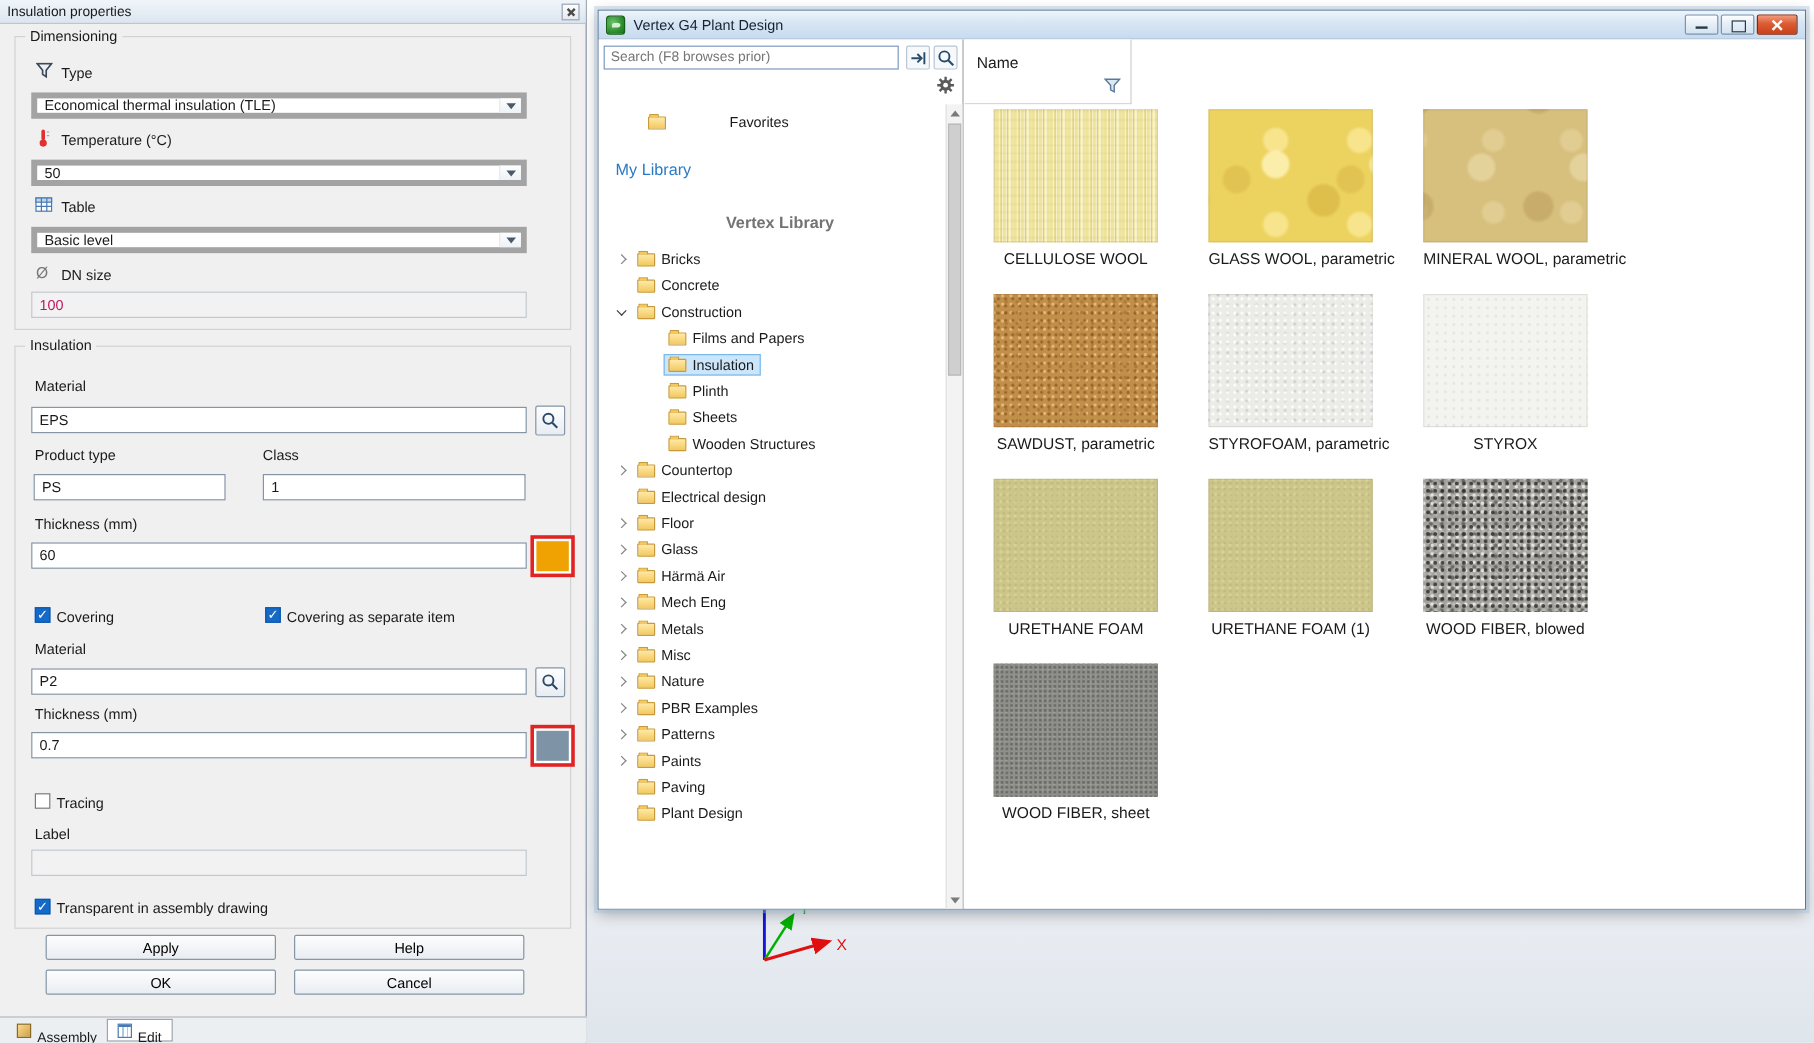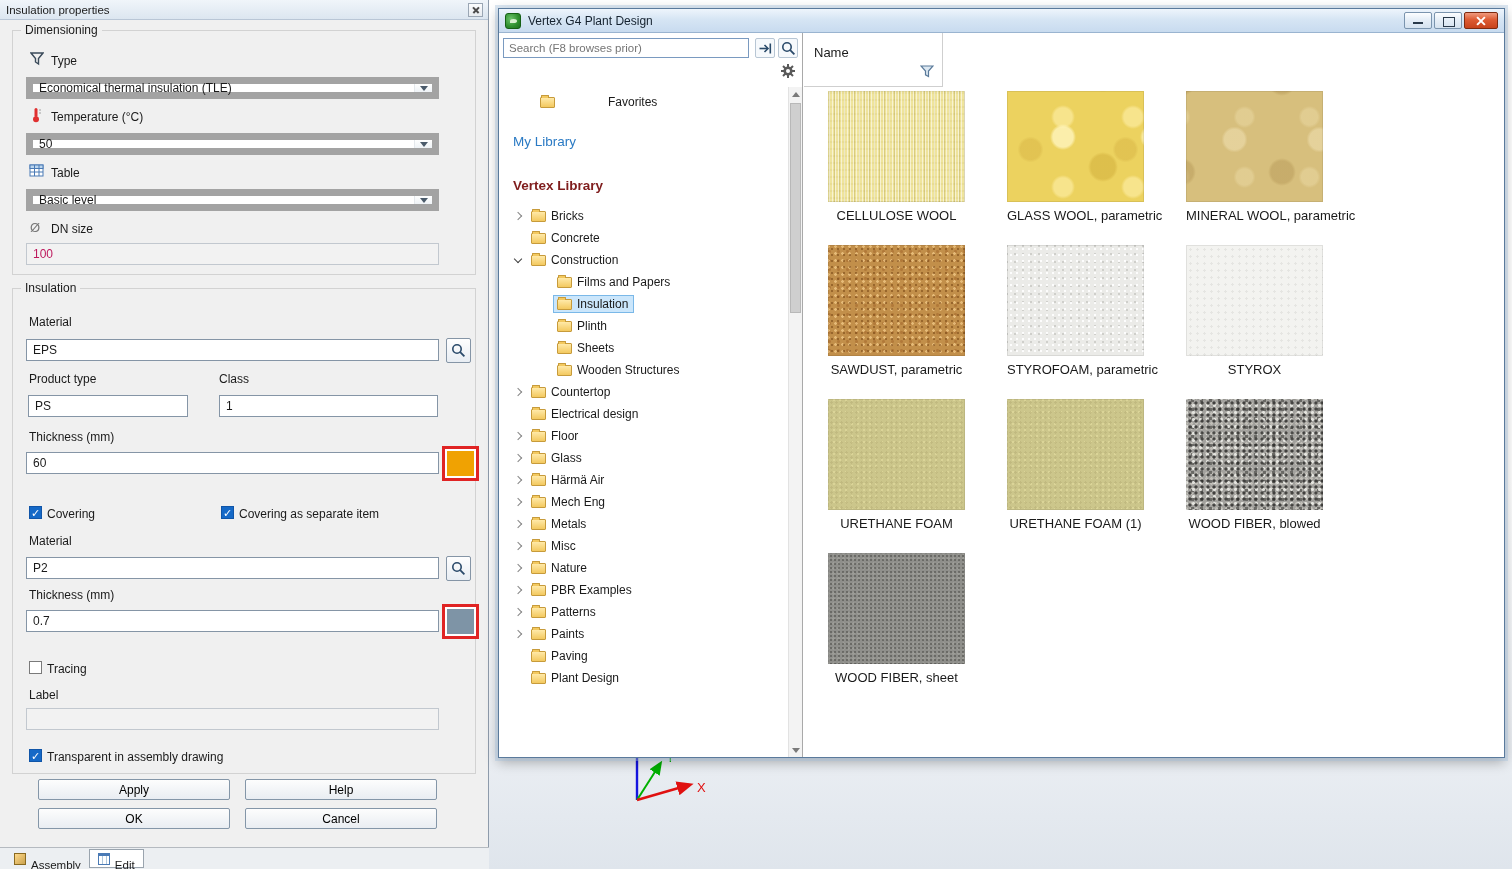--- a/index.html
+++ b/index.html
@@ -22,21 +22,21 @@
     border:1px solid #9aa6b4; background:linear-gradient(#fbfcfd,#e7ebf0); }
   .dlg-close::before,.dlg-close::after { content:""; position:absolute; left:50%; top:50%;
     width:8px; height:1.5px; background:#4a4a4a; }
   .dlg-close::before { transform:translate(-50%,-50%) rotate(45deg); }
   .dlg-close::after  { transform:translate(-50%,-50%) rotate(-45deg); }
 
   .group { position:absolute; border:1px solid #d2d2d2; background:#f0f0f0; }
   .legend { position:absolute; top:-8px; left:8px; background:#f0f0f0; padding:0 4px; font-size:12px; }
   .lbl { position:absolute; font-size:12px; white-space:nowrap; }
 
-  .combo { position:absolute; height:22px; background:#fff; border:7px solid #a3a3a3;
+  .combo { position:absolute; height:22px; background:#fff; border:5px solid #a3a3a3;
     display:flex; align-items:center; padding:0 36px 0 6px; font-size:12px; cursor:default; }
   .combo-text { white-space:nowrap; overflow:hidden; }
   .combo-arrow { position:absolute; right:0; top:0; bottom:0; width:18px;
     display:flex; align-items:center; justify-content:center;
     border-left:1px solid #e4e8ec; background:linear-gradient(#fefefe,#eef2f6); }
   .tri { width:0; height:0; border-left:4px solid transparent; border-right:4px solid transparent;
     border-top:5px solid #4a5a6a; }
 
   .tbox { position:absolute; height:22px; border:1px solid #8595a6; background:#fff;
     font:12px "Liberation Sans","DejaVu Sans",sans-serif; padding:0 6px; color:#1a1a1a; }
@@ -101,21 +101,21 @@
   .tool-btn { position:absolute; width:20px; height:20px; border:1px solid #b8c6d4;
     background:#f6f9fc; border-radius:2px; display:flex; align-items:center; justify-content:center; padding:0; }
 
   .tree { position:absolute; left:0; top:54px; right:15px; bottom:0; overflow:hidden; padding-top:4px; }
   .tree-row { display:flex; align-items:center; height:22px; cursor:default; }
   .tree-row.fav { padding-left:40px; margin-bottom:18px;gap:48px; }
   .tree-row.lvl0 { padding-left:12px; }
   .tree-row.lvl1 { padding-left:38px; }
   .lib-head { height:22px; line-height:22px; padding-left:14px; font-size:13.5px; }
   .lib-head.my { color:#2a7ac4; margin-bottom:22px; }
-  .lib-head.vx { color:#7f1d1d; font-weight:bold; margin-bottom:8px; }
+  .lib-head.vx { color:#737373; font-weight:bold; margin-bottom:8px;text-align:center; }
   .chev { width:16px; height:16px; flex:0 0 16px; position:relative; }
   .chev-right::before { content:""; position:absolute; left:4px; top:5px; width:5px; height:5px;
     border-right:1.4px solid #858585; border-top:1.4px solid #858585; transform:rotate(45deg); }
   .chev-down::before { content:""; position:absolute; left:4px; top:4px; width:5px; height:5px;
     border-right:1.4px solid #3f3f3f; border-top:1.4px solid #3f3f3f; transform:rotate(135deg); }
   .folder { width:15px; height:11px; flex:0 0 15px; position:relative; margin:0 5px 0 1px;
     background:linear-gradient(#ffe9a8,#f3c95f); border:1px solid #c79b3b; border-radius:1px; }
   .folder::before { content:""; position:absolute; top:-3px; left:0; width:6px; height:2px;
     background:#f3c95f; border:1px solid #c79b3b; border-bottom:0; border-radius:1px 1px 0 0; }
   .row-core { display:flex; align-items:center; padding:1px 5px 1px 2px; border:1px solid transparent; }

